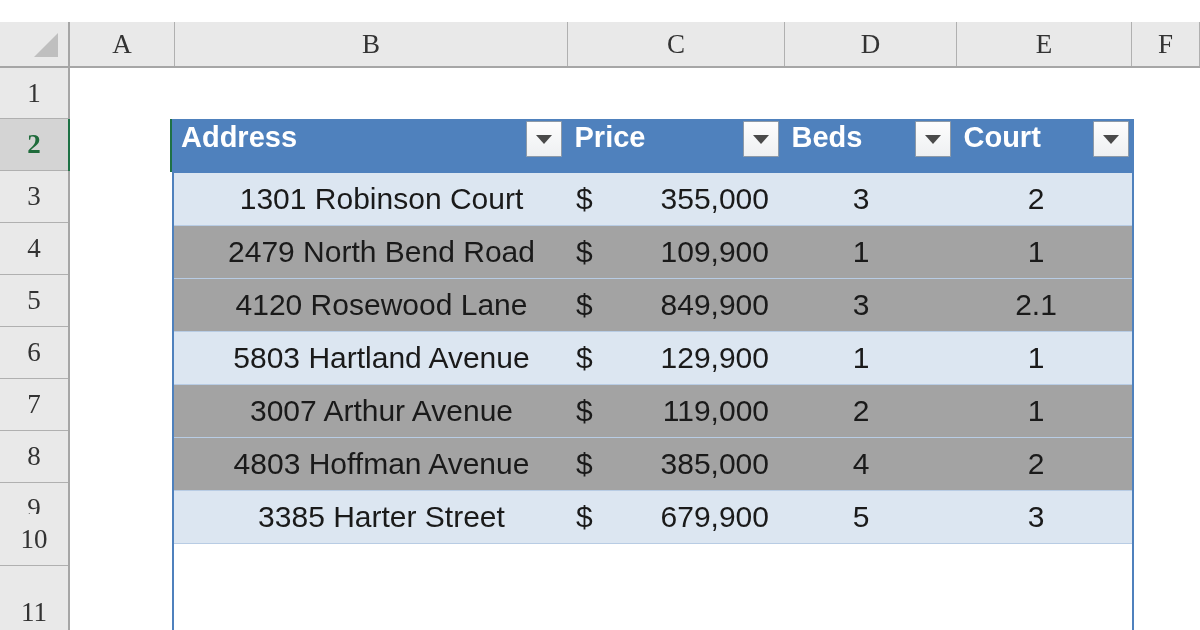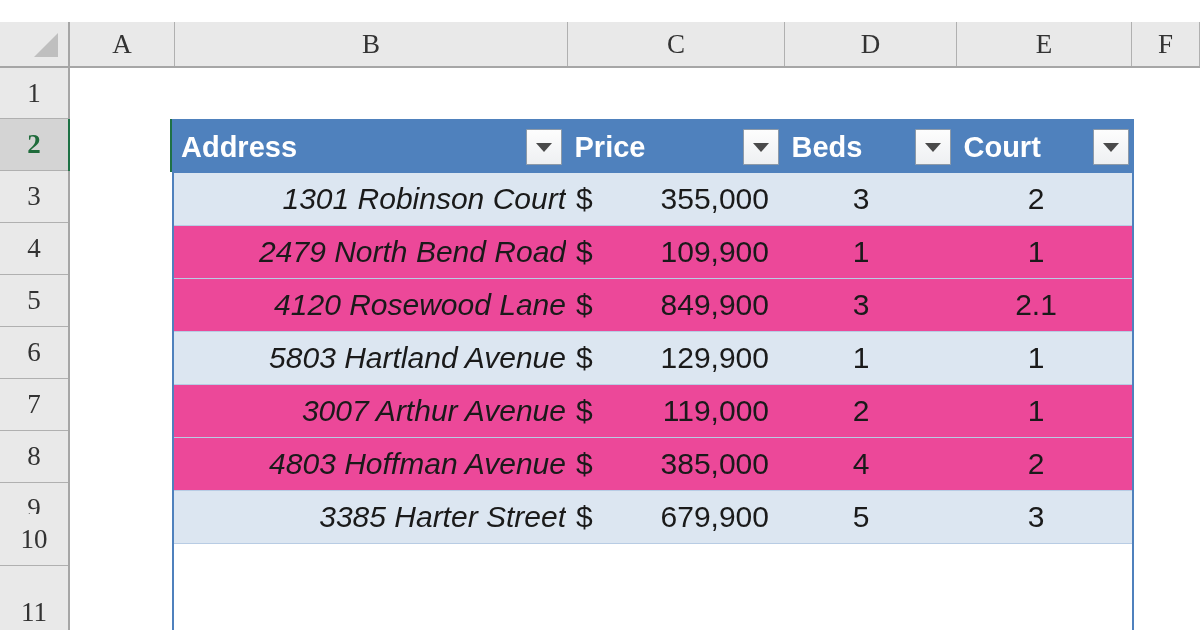--- a/index.html
+++ b/index.html
@@ -142,21 +142,21 @@
     text-align: left;
     vertical-align: middle;
     border-right: 1px solid #4F81BD;
     border-top: 1px solid #4B78AE;
     position: relative;
     white-space: nowrap;
     overflow: hidden;
   }
   .th-inner {
     display: flex;
-    align-items: center;
+    align-items: flex-start;
     height: 52px;
     padding-left: 8px;
     padding-right: 4px;
   }
   .th-label {
     flex: 0 0 auto;
   }
   .th-spacer { flex: 1 1 auto; min-width: 2px; }
 
   .filter-btn {
@@ -184,23 +184,23 @@
     height: 52px;
     font-size: 30px;
     color: #1a1a1a;
     vertical-align: middle;
     border-bottom: 1px solid #b8cce4;
     font-family: "Liberation Sans", sans-serif;
     white-space: nowrap;
     overflow: hidden;
   }
   .xl-table tbody tr.band td { background: #DCE6F1; }
-  .xl-table tbody tr.plain td { background: #ec4899; }
-
-  td.c-address { padding-left: 24px; text-align: right; font-style: italic; }
+  .xl-table tbody tr.plain td { background: #a3a3a3; }
+
+  td.c-address { padding-left: 24px; text-align: center; }
   td.c-price   { padding: 0; }
   td.c-num     { text-align: center; padding-right: 16px; }
 
   .price-wrap {
     display: flex;
     align-items: center;
     height: 52px;
     padding-left: 10px;
     padding-right: 14px;
   }

